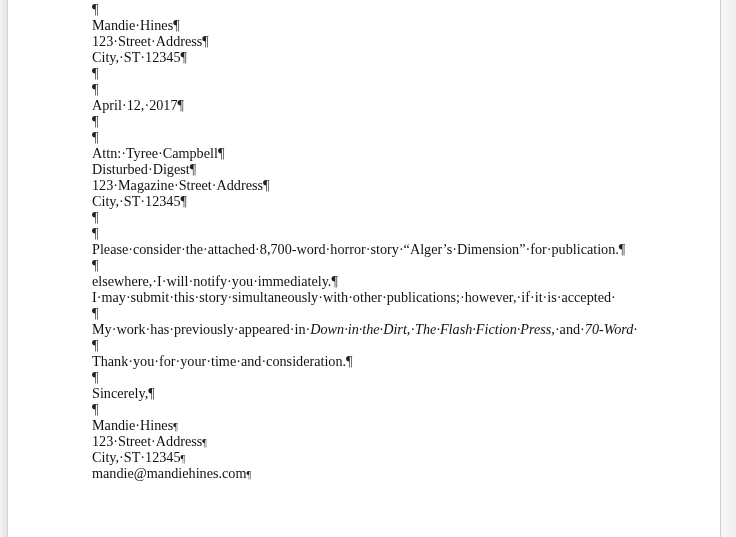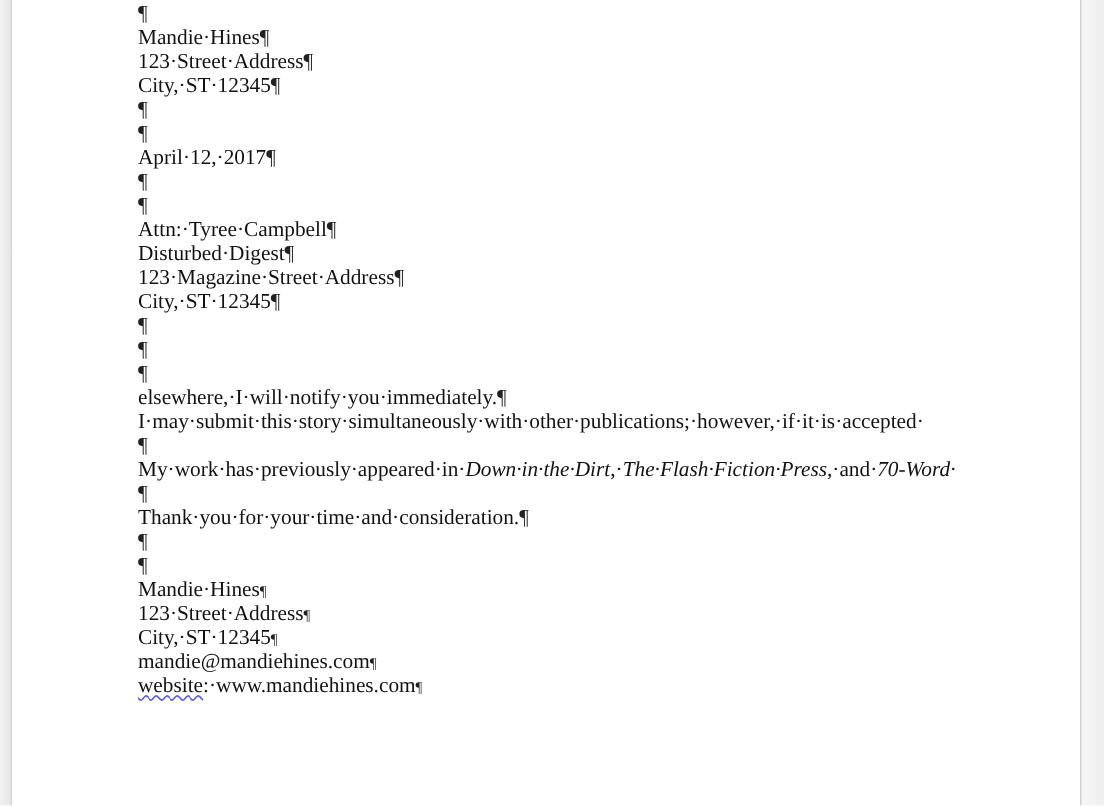--- a/index.html
+++ b/index.html
@@ -54,29 +54,30 @@
   <div class="line"><span class="pilcrow">¶</span></div>
   <div class="line"><span>April·12,·2017</span><span class="pilcrow">¶</span></div>
   <div class="line"><span class="pilcrow">¶</span></div>
   <div class="line"><span class="pilcrow">¶</span></div>
   <div class="line"><span>Attn:·Tyree·Campbell</span><span class="pilcrow">¶</span></div>
   <div class="line"><span>Disturbed·Digest</span><span class="pilcrow">¶</span></div>
   <div class="line"><span>123·Magazine·Street·Address</span><span class="pilcrow">¶</span></div>
   <div class="line"><span>City,·ST·12345</span><span class="pilcrow">¶</span></div>
   <div class="line"><span class="pilcrow">¶</span></div>
   <div class="line"><span class="pilcrow">¶</span></div>
+  <div class="line"><span>Please·consider·the·attached·8,700-word·horror·story·“Alger’s·Dimension”·for·publication.</span><span class="pilcrow">¶</span></div>
   <div class="line"><span class="pilcrow">¶</span></div>
   <div class="line"><span>elsewhere,·I·will·notify·you·immediately.</span><span class="pilcrow">¶</span></div>
   <div class="line"><span>I·may·submit·this·story·simultaneously·with·other·publications;·however,·if·it·is·accepted·</span></div>
   <div class="line"><span class="pilcrow">¶</span></div>
   <div class="line"><span>My·work·has·previously·appeared·in·</span><em>Down·in·the·Dirt</em><span>,·</span><em>The·Flash·Fiction·Press</em><span>,·and·</span><em>70-Word·</em></div>
   <div class="line"><span class="pilcrow">¶</span></div>
   <div class="line"><span>Thank·you·for·your·time·and·consideration.</span><span class="pilcrow">¶</span></div>
   <div class="line"><span class="pilcrow">¶</span></div>
+  <div class="line"><span>Sincerely,</span><span class="pilcrow">¶</span></div>
   <div class="line"><span class="pilcrow">¶</span></div>
   <div class="sig">
     <div class="line"><span>Mandie·Hines</span><span class="pilcrow small">¶</span></div>
     <div class="line"><span>123·Street·Address</span><span class="pilcrow small">¶</span></div>
     <div class="line"><span>City,·ST·12345</span><span class="pilcrow small">¶</span></div>
     <div class="line"><span>mandie@mandiehines.com</span><span class="pilcrow small">¶</span></div>
-    <div class="line"><span class="squiggle">website</span><span>:·www.mandiehines.com</span><span class="pilcrow small">¶</span></div>
   </div>
 </div>
 
 </body></html>

